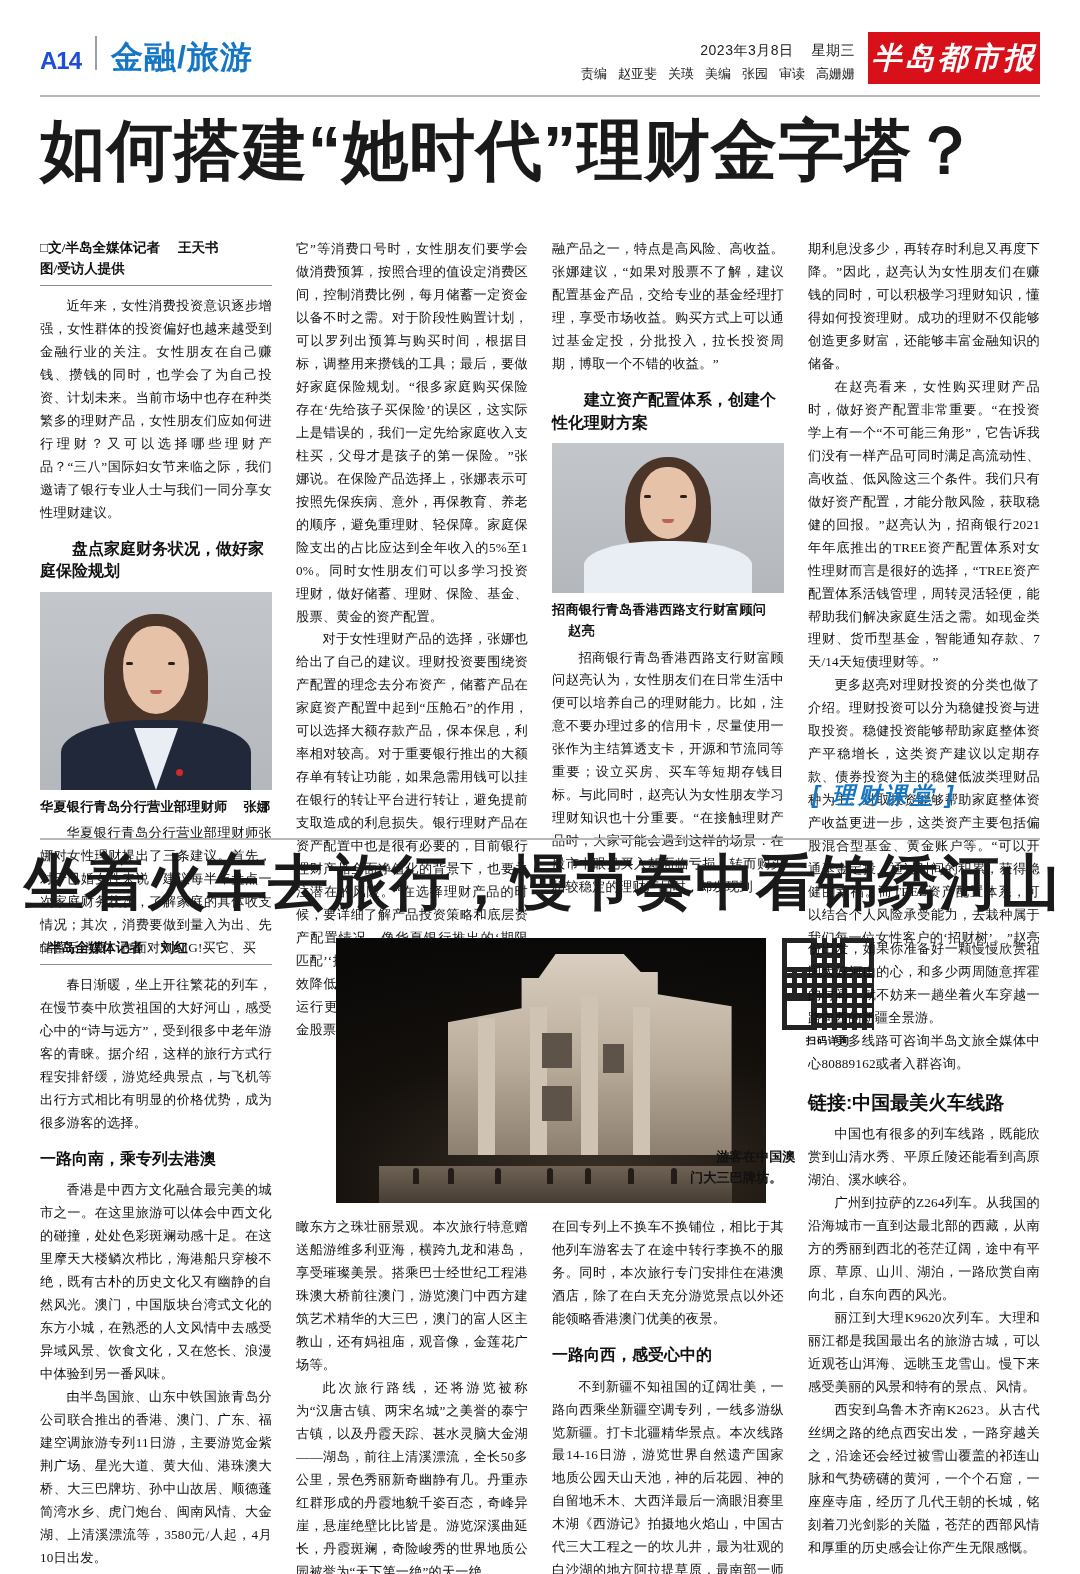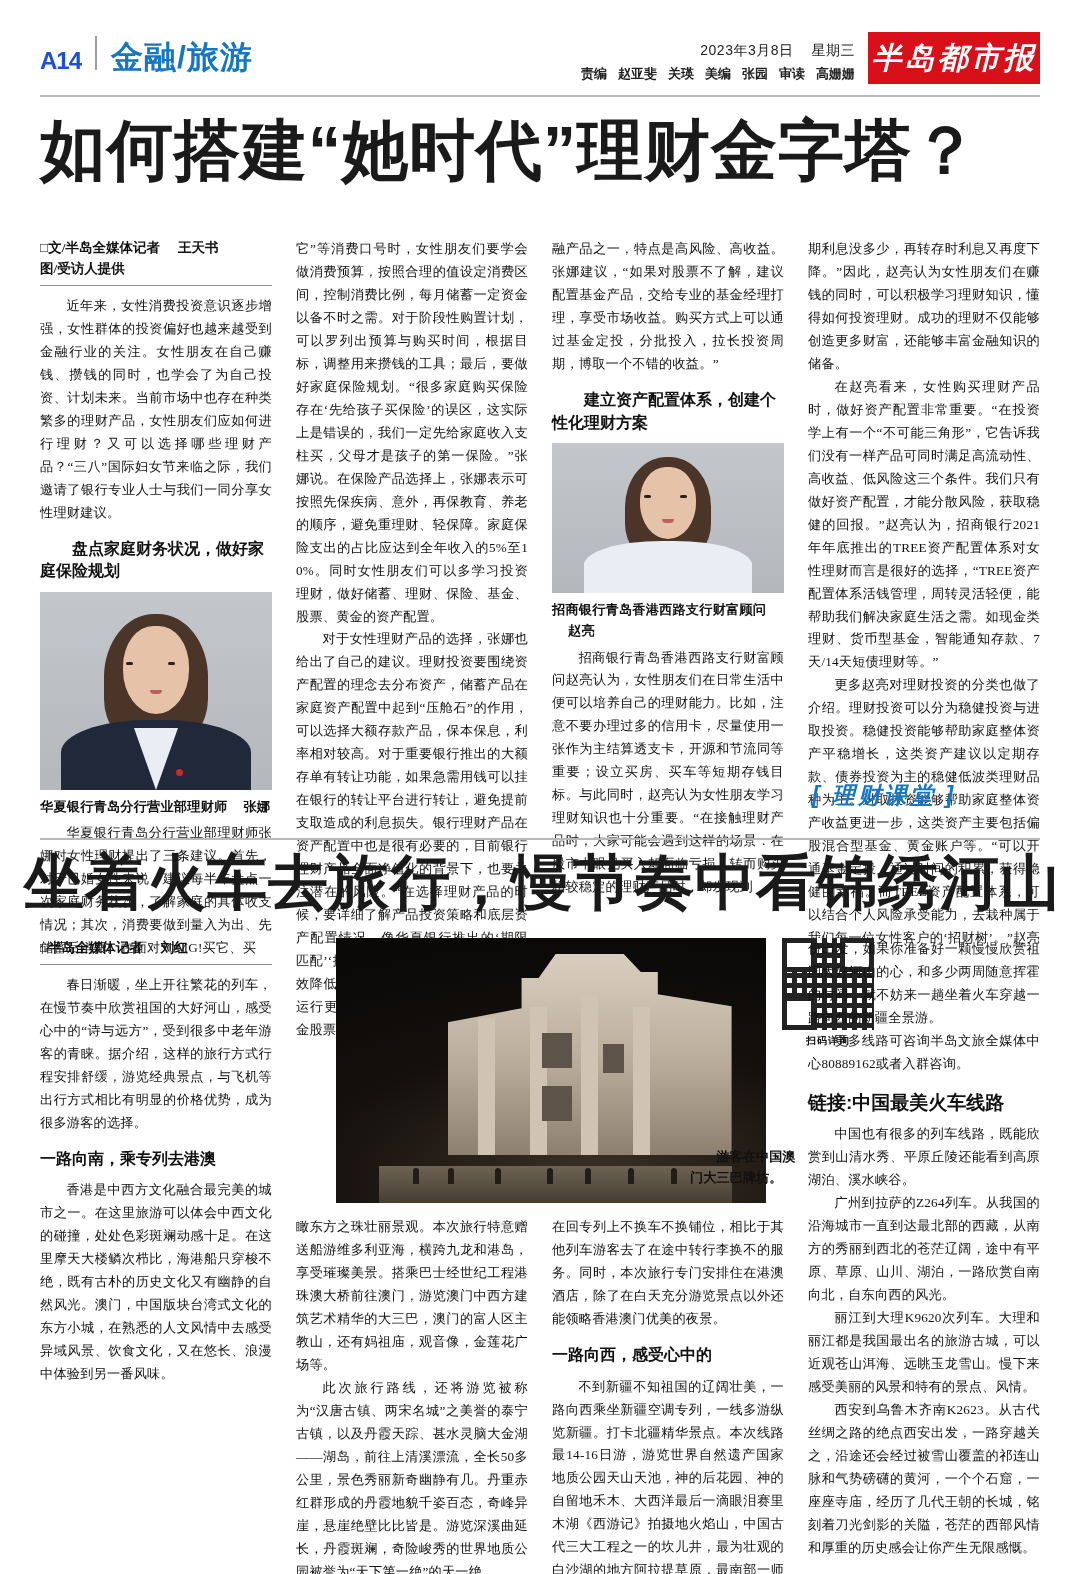--- a/index.html
+++ b/index.html
@@ -15,21 +15,21 @@
   .mh-left{position:absolute;left:0;top:2px;display:flex;align-items:flex-end;}
   .folio{font-family:"Liberation Sans","DejaVu Sans",sans-serif;font-size:24px;font-weight:700;
          letter-spacing:-1px;color:#1d4ed8;line-height:1;}
   .mh-divider{width:2px;height:34px;background:#9aa0a6;margin:0 14px 3px 14px;}
   .section-name{font-family:"Liberation Sans","DejaVu Sans",sans-serif;font-size:32px;font-weight:700;
          color:#1577c4;line-height:1;letter-spacing:1px;}
   .mh-mid{position:absolute;right:185px;top:8px;text-align:right;
           font-family:"Liberation Sans","DejaVu Sans",sans-serif;color:#222;}
   .mh-date{font-size:14px;letter-spacing:.5px;margin-bottom:5px;white-space:nowrap;}
   .mh-date .wk{margin-left:18px;}
-  .mh-credits{font-size:13px;white-space:nowrap;font-weight:bold;}
+  .mh-credits{font-size:13px;white-space:nowrap;}
   .mh-credits span{margin-left:11px;}
   .mh-credits span:first-child{margin-left:0;}
   .logo{position:absolute;right:0;top:-2px;width:172px;height:52px;background:#d7101a;
         display:flex;align-items:center;justify-content:center;}
   .logo-text{font-family:"Liberation Serif","DejaVu Serif",serif;color:#fff;font-size:30px;
         font-weight:700;font-style:italic;letter-spacing:3px;white-space:nowrap;}
   .mh-rule{position:absolute;left:40px;top:95px;width:1000px;height:2px;background:#b9b9b9;}
 
   
   .headline1{position:absolute;left:40px;top:112px;width:1000px;
@@ -237,20 +237,21 @@
     <div class="qrcap">扫码详询</div>
 
     <div class="col c1">
       <div class="byline">
         <span>□半岛全媒体记者</span><span class="nm">刘红</span>
       </div>
       <div class="byline-rule"></div>
       <p class="body">春日渐暖，坐上开往繁花的列车，在慢节奏中欣赏祖国的大好河山，感受心中的“诗与远方”，受到很多中老年游客的青睐。据介绍，这样的旅行方式行程安排舒缓，游览经典景点，与飞机等出行方式相比有明显的价格优势，成为很多游客的选择。</p>
       <div class="subhead" style="text-indent:0;">一路向南，乘专列去港澳</div>
       <p class="body">香港是中西方文化融合最完美的城市之一。在这里旅游可以体会中西文化的碰撞，处处色彩斑斓动感十足。在这里摩天大楼鳞次栉比，海港船只穿梭不绝，既有古朴的历史文化又有幽静的自然风光。澳门，中国版块台湾式文化的东方小城，在熟悉的人文风情中去感受异域风景、饮食文化，又在悠长、浪漫中体验到另一番风味。</p>
+      <p class="body">由半岛国旅、山东中铁国旅青岛分公司联合推出的香港、澳门、广东、福建空调旅游专列11日游，主要游览金紫荆广场、星光大道、黄大仙、港珠澳大桥、大三巴牌坊、孙中山故居、顺德蓬简湾水乡、虎门炮台、闽南风情、大金湖、上清溪漂流等，3580元/人起，4月10日出发。</p>
 
     </div>
 
     <div class="col c2" style="top:278px;">
       <p class="body cont">瞰东方之珠壮丽景观。本次旅行特意赠送船游维多利亚海，横跨九龙和港岛，享受璀璨美景。搭乘巴士经世纪工程港珠澳大桥前往澳门，游览澳门中西方建筑艺术精华的大三巴，澳门的富人区主教山，还有妈祖庙，观音像，金莲花广场等。</p>
       <p class="body">此次旅行路线，还将游览被称为“汉唐古镇、两宋名城”之美誉的泰宁古镇，以及丹霞天踪、甚水灵脑大金湖——湖岛，前往上清溪漂流，全长50多公里，景色秀丽新奇幽静有几。丹重赤红群形成的丹霞地貌千姿百态，奇峰异崖，悬崖绝壁比比皆是。游览深溪曲延长，丹霞斑斓，奇险峻秀的世界地质公园被誉为“天下第一绝”的天一绝。</p>
 
     </div>
 
     <div class="col c3" style="top:278px;">

